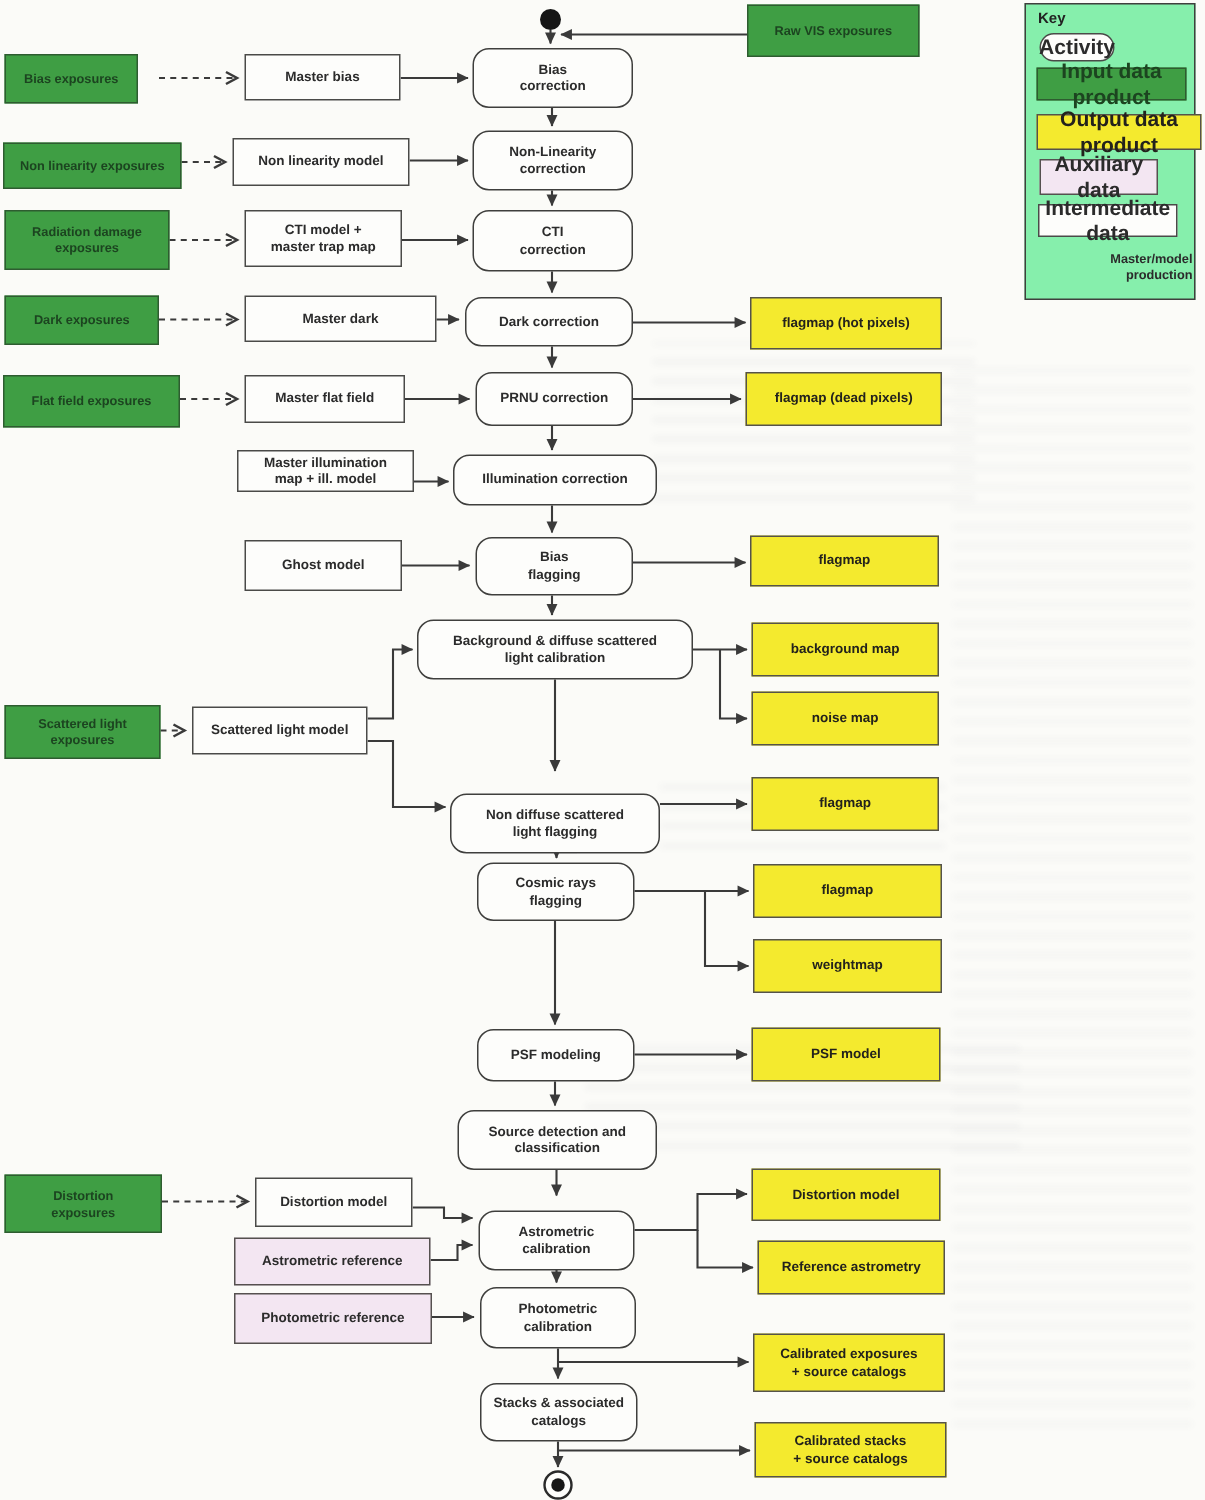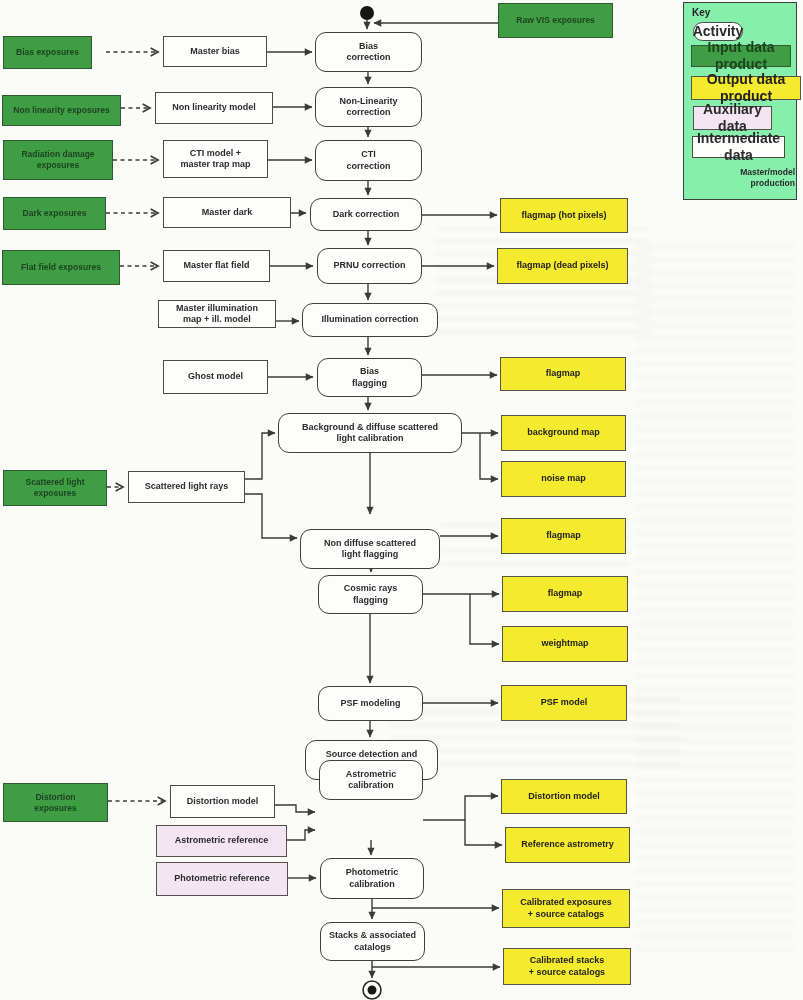--- a/index.html
+++ b/index.html
@@ -145,21 +145,21 @@
 
 <div class="box" style="left:163px;top:36px;width:104px;height:31px">Master bias</div>
 <div class="box" style="left:155px;top:92px;width:118px;height:32px">Non linearity model</div>
 <div class="box" style="left:163px;top:140px;width:105px;height:38px">CTI model +
 master trap map</div>
 <div class="box" style="left:163px;top:197px;width:128px;height:31px">Master dark</div>
 <div class="box" style="left:163px;top:250px;width:107px;height:32px">Master flat field</div>
 <div class="box" style="left:158px;top:300px;width:118px;height:28px">Master illumination
 map + ill. model</div>
 <div class="box" style="left:163px;top:360px;width:105px;height:34px">Ghost model</div>
-<div class="box" style="left:128px;top:471px;width:117px;height:32px">Scattered light rays</div>
+<div class="box" style="left:128px;top:471px;width:117px;height:32px">Scattered light model</div>
 <div class="box" style="left:170px;top:785px;width:105px;height:33px">Distortion model</div>
 
 <div class="box pink" style="left:156px;top:825px;width:131px;height:32px">Astrometric reference</div>
 <div class="box pink" style="left:156px;top:862px;width:132px;height:34px">Photometric reference</div>
 
 <div class="box activity" style="left:315px;top:32px;width:107px;height:40px">Bias
 correction</div>
 <div class="box activity" style="left:315px;top:87px;width:107px;height:40px">Non-Linearity
 correction</div>
 <div class="box activity" style="left:315px;top:140px;width:107px;height:41px">CTI
@@ -171,21 +171,21 @@
 flagging</div>
 <div class="box activity" style="left:278px;top:413px;width:184px;height:40px">Background &amp; diffuse scattered
 light calibration</div>
 <div class="box activity" style="left:300px;top:529px;width:140px;height:40px">Non diffuse scattered
 light flagging</div>
 <div class="box activity" style="left:318px;top:575px;width:105px;height:39px">Cosmic rays
 flagging</div>
 <div class="box activity" style="left:318px;top:686px;width:105px;height:35px">PSF modeling</div>
 <div class="box activity" style="left:305px;top:740px;width:133px;height:40px">Source detection and
 classification</div>
-<div class="box activity" style="left:319px;top:760px;width:104px;height:40px">Astrometric
+<div class="box activity" style="left:319px;top:807px;width:104px;height:40px">Astrometric
 calibration</div>
 <div class="box activity" style="left:320px;top:858px;width:104px;height:41px">Photometric
 calibration</div>
 <div class="box activity" style="left:320px;top:922px;width:105px;height:39px">Stacks &amp; associated
 catalogs</div>
 
 <div class="box yellow" style="left:500px;top:198px;width:128px;height:35px">flagmap (hot pixels)</div>
 <div class="box yellow" style="left:497px;top:248px;width:131px;height:36px">flagmap (dead pixels)</div>
 <div class="box yellow" style="left:500px;top:357px;width:126px;height:34px">flagmap</div>
 <div class="box yellow" style="left:501px;top:415px;width:125px;height:36px">background map</div>

